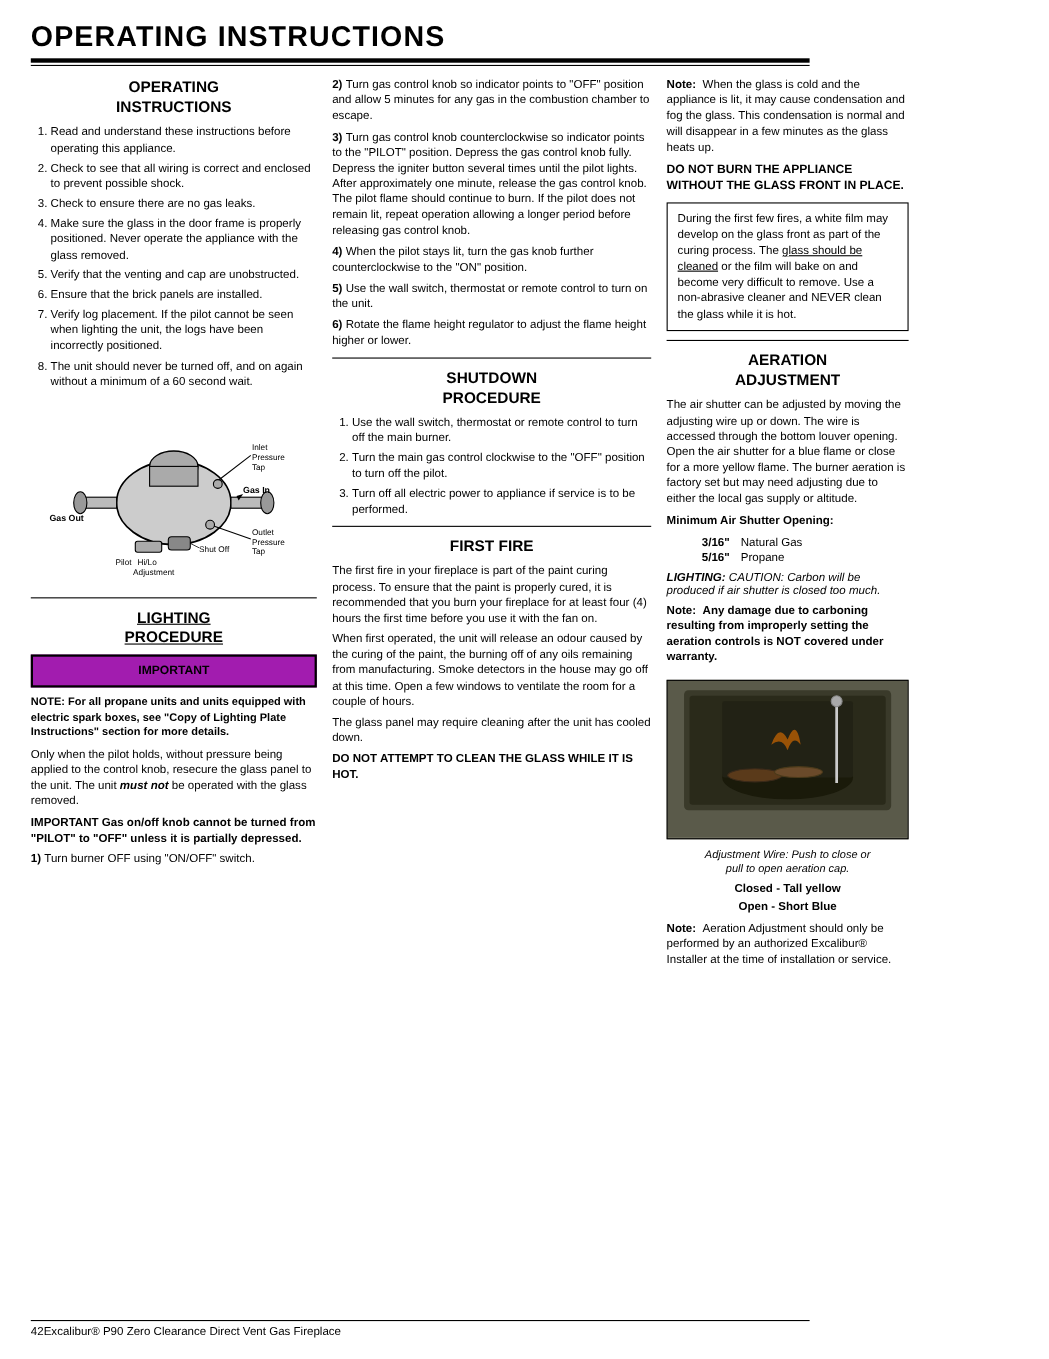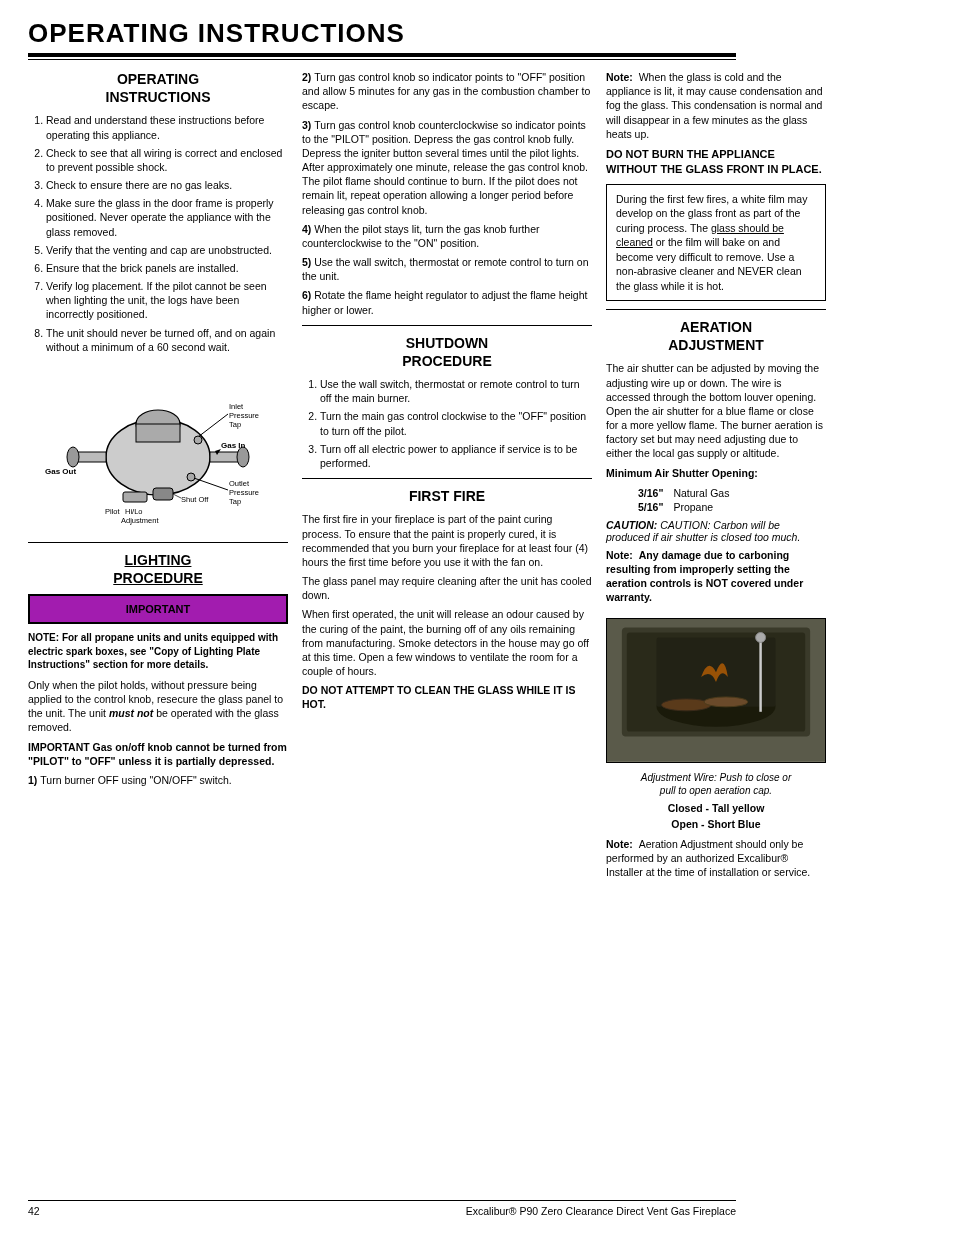--- a/index.html
+++ b/index.html
@@ -168,21 +168,20 @@
     }
     .closed-open {
       text-align: center;
       font-weight: bold;
       font-size: 10.5px;
       line-height: 1.5;
       margin-bottom: 4px;
     }
     .footer-bar {
       display: flex;
-      justify-content: space-between;
       border-top: 1.5px solid #000;
       margin-top: 8px;
       padding-top: 4px;
       font-size: 10.5px;
     }
     .col-mid-separator {
       border: none;
       border-top: 1.5px solid #000;
       margin: 8px 0;
     }
@@ -294,22 +293,22 @@
         <li>Use the wall switch, thermostat or remote control to turn off the main burner.</li>
         <li>Turn the main gas control clockwise to the "OFF" position to turn off the pilot.</li>
         <li>Turn off all electric power to appliance if service is to be performed.</li>
       </ol>
 
       <hr class="col-mid-separator">
 
       <div class="section-title">FIRST FIRE</div>
 
       <p class="body-text">The first fire in your fireplace is part of the paint curing process. To ensure that the paint is properly cured, it is recommended that you burn your fireplace for at least four (4) hours the first time before you use it with the fan on.</p>
+      <p class="body-text">When first operated, the unit will release an odour caused by the curing of the paint, the burning off of any oils remaining from manufacturing. Smoke detectors in the house may go off at this time. Open a few windows to ventilate the room for a couple of hours.</p>
       <p class="body-text">The glass panel may require cleaning after the unit has cooled down.</p>
-      <p class="body-text">When first operated, the unit will release an odour caused by the curing of the paint, the burning off of any oils remaining from manufacturing. Smoke detectors in the house may go off at this time. Open a few windows to ventilate the room for a couple of hours.</p>
 
       <p class="body-text-bold">DO NOT ATTEMPT TO CLEAN THE GLASS WHILE IT IS HOT.</p>
     </div>
 
     <div class="col-right">
       <p class="note-block">
         <span class="note-label">Note:</span>
         &nbsp;<span>When the glass is cold and the appliance is lit, it may cause condensation and fog the glass. This condensation is normal and will disappear in a few minutes as the glass heats up.</span>
       </p>
 
@@ -334,21 +333,21 @@
           <td style="padding-left:30px;font-weight:bold;">3/16"</td>
           <td>Natural Gas</td>
         </tr>
         <tr>
           <td style="padding-left:30px;font-weight:bold;">5/16"</td>
           <td>Propane</td>
         </tr>
       </tbody>
         </table>
 
-      <p class="caution-text"><strong>CAUTION:</strong> <span style="font-style:italic;">CAUTION: Carbon will be produced if air shutter is closed too much.</span></p>
+      <p class="caution-text"><strong>LIGHTING:</strong> <span style="font-style:italic;">CAUTION: Carbon will be produced if air shutter is closed too much.</span></p>
 
       <p class="note-block">
         <span class="note-label">Note:</span>
         &nbsp;<strong><span>Any damage due to carboning resulting from improperly setting the aeration controls is NOT covered under warranty.</span></strong>
       </p>
 
       <div style="display:flex;flex-direction:column;align-items:center;">
         <div class="photo-box">
 
           <svg width="220" height="145" viewBox="0 0 220 145">

